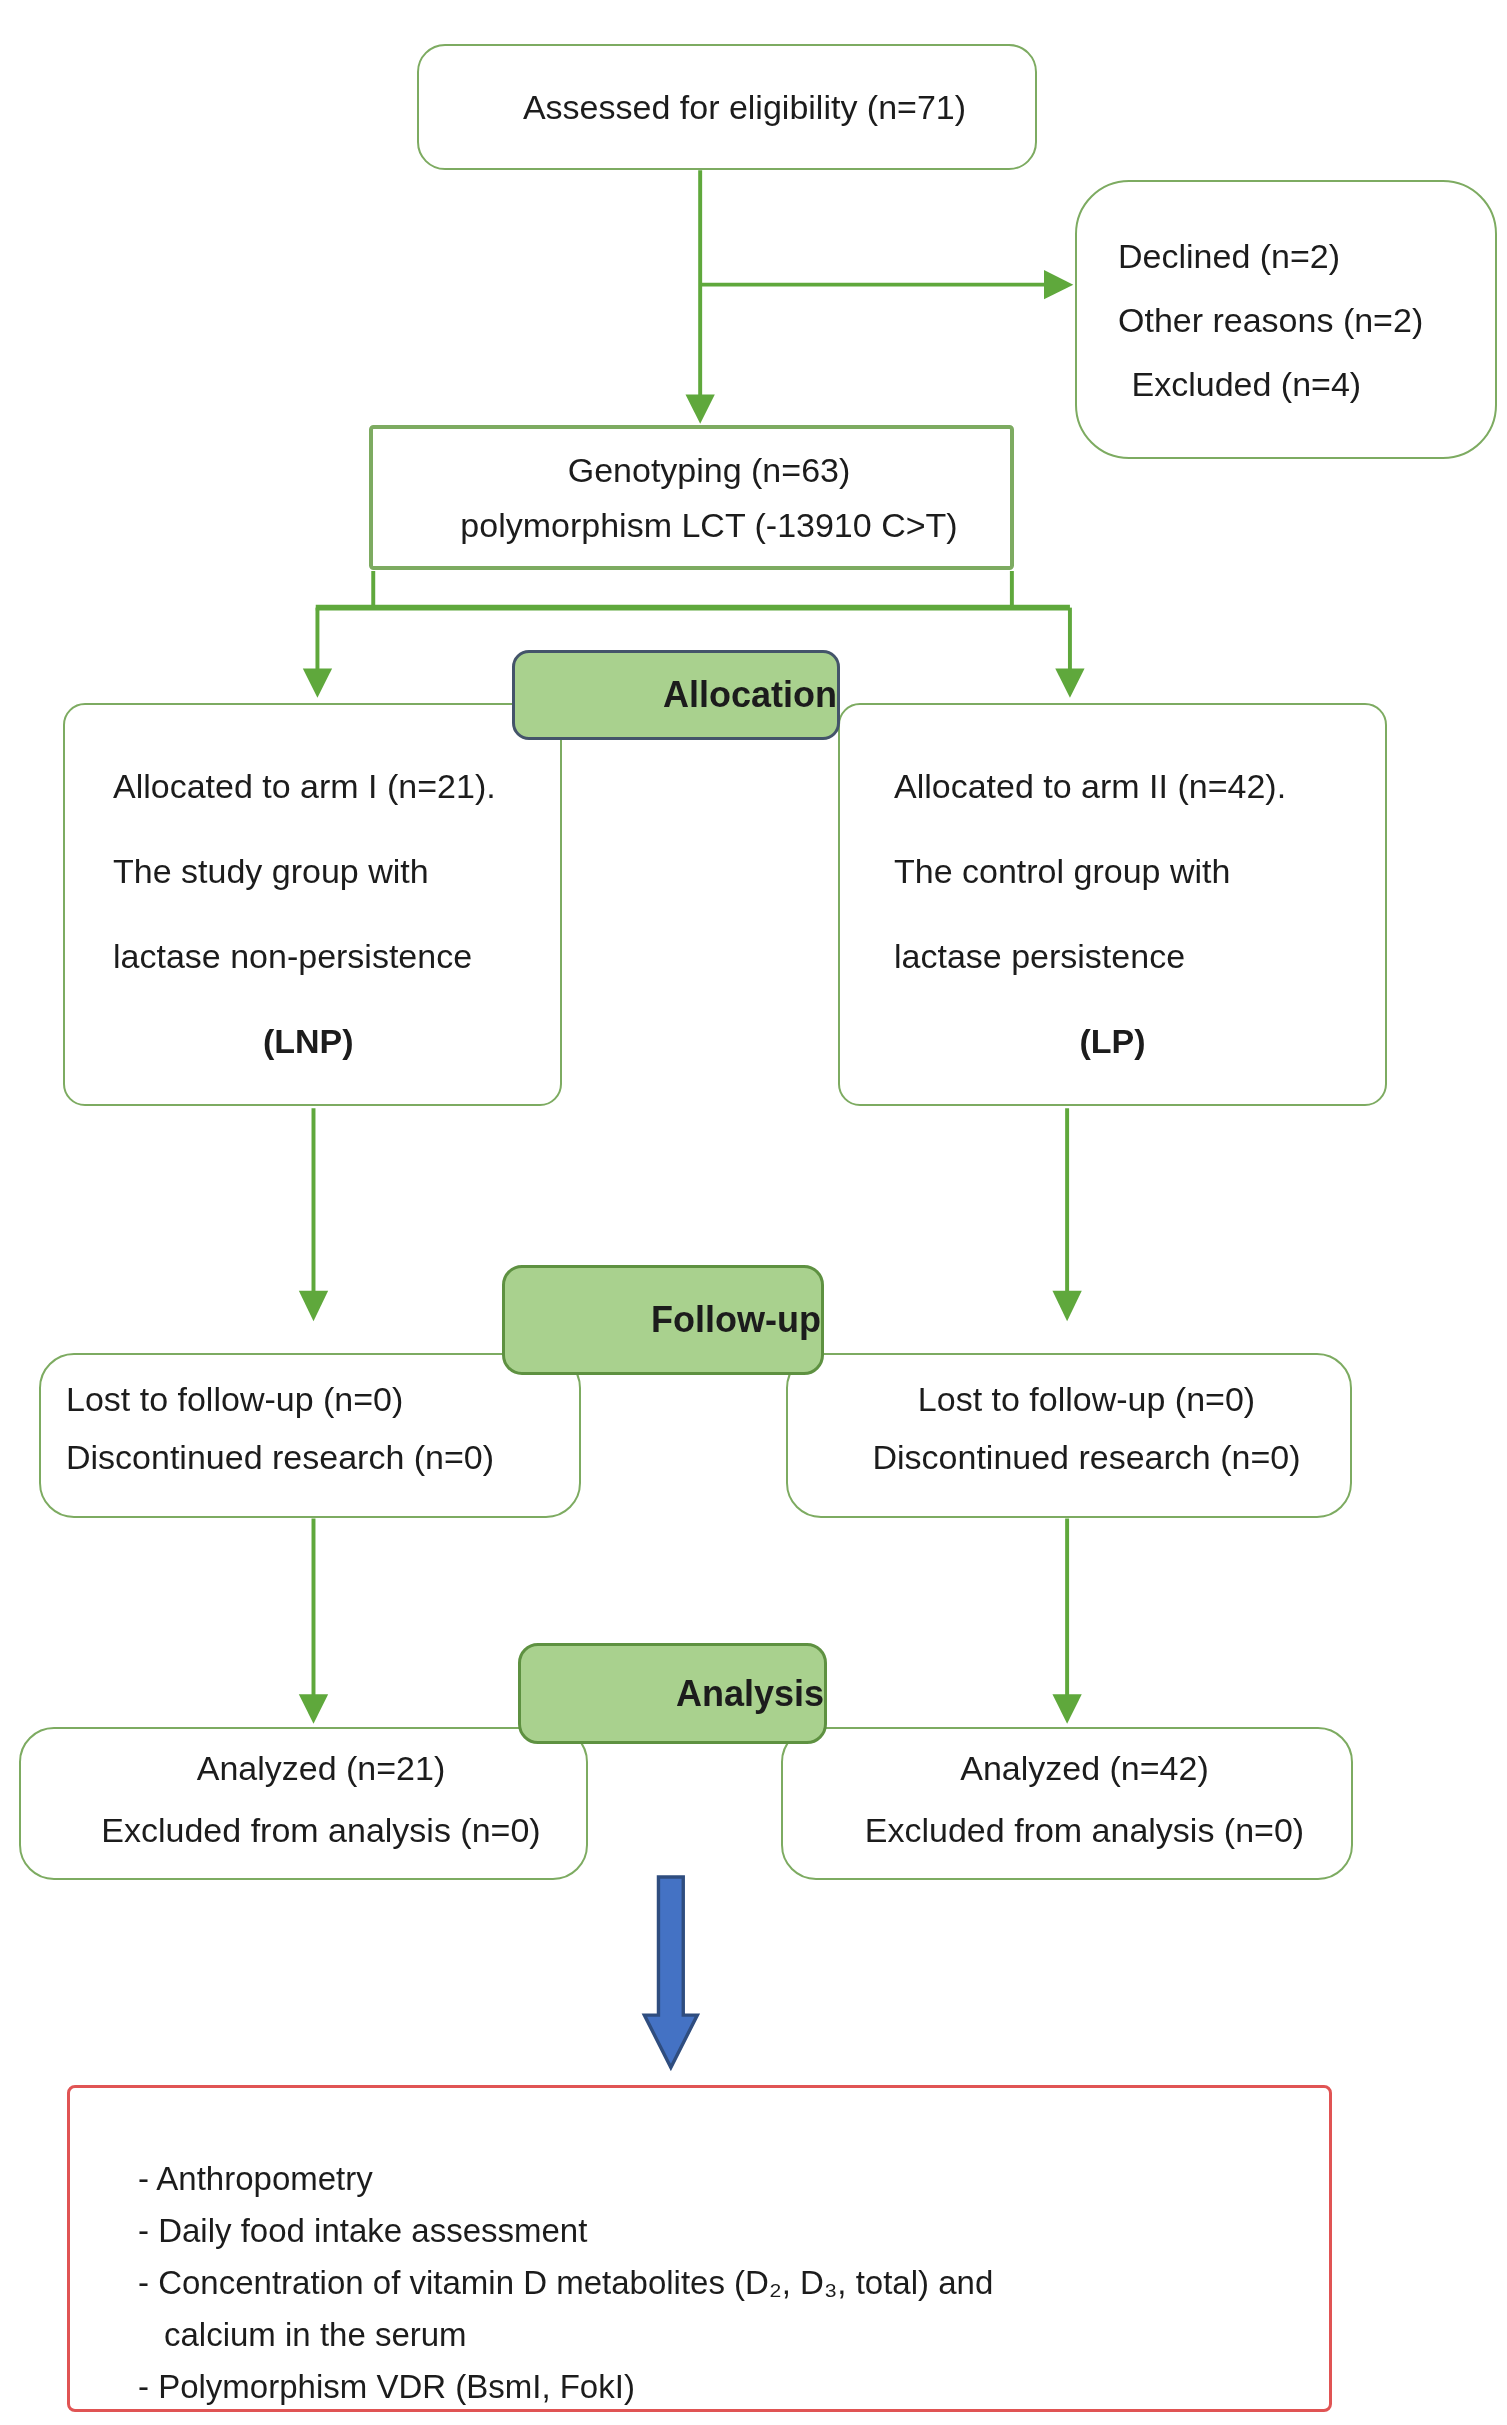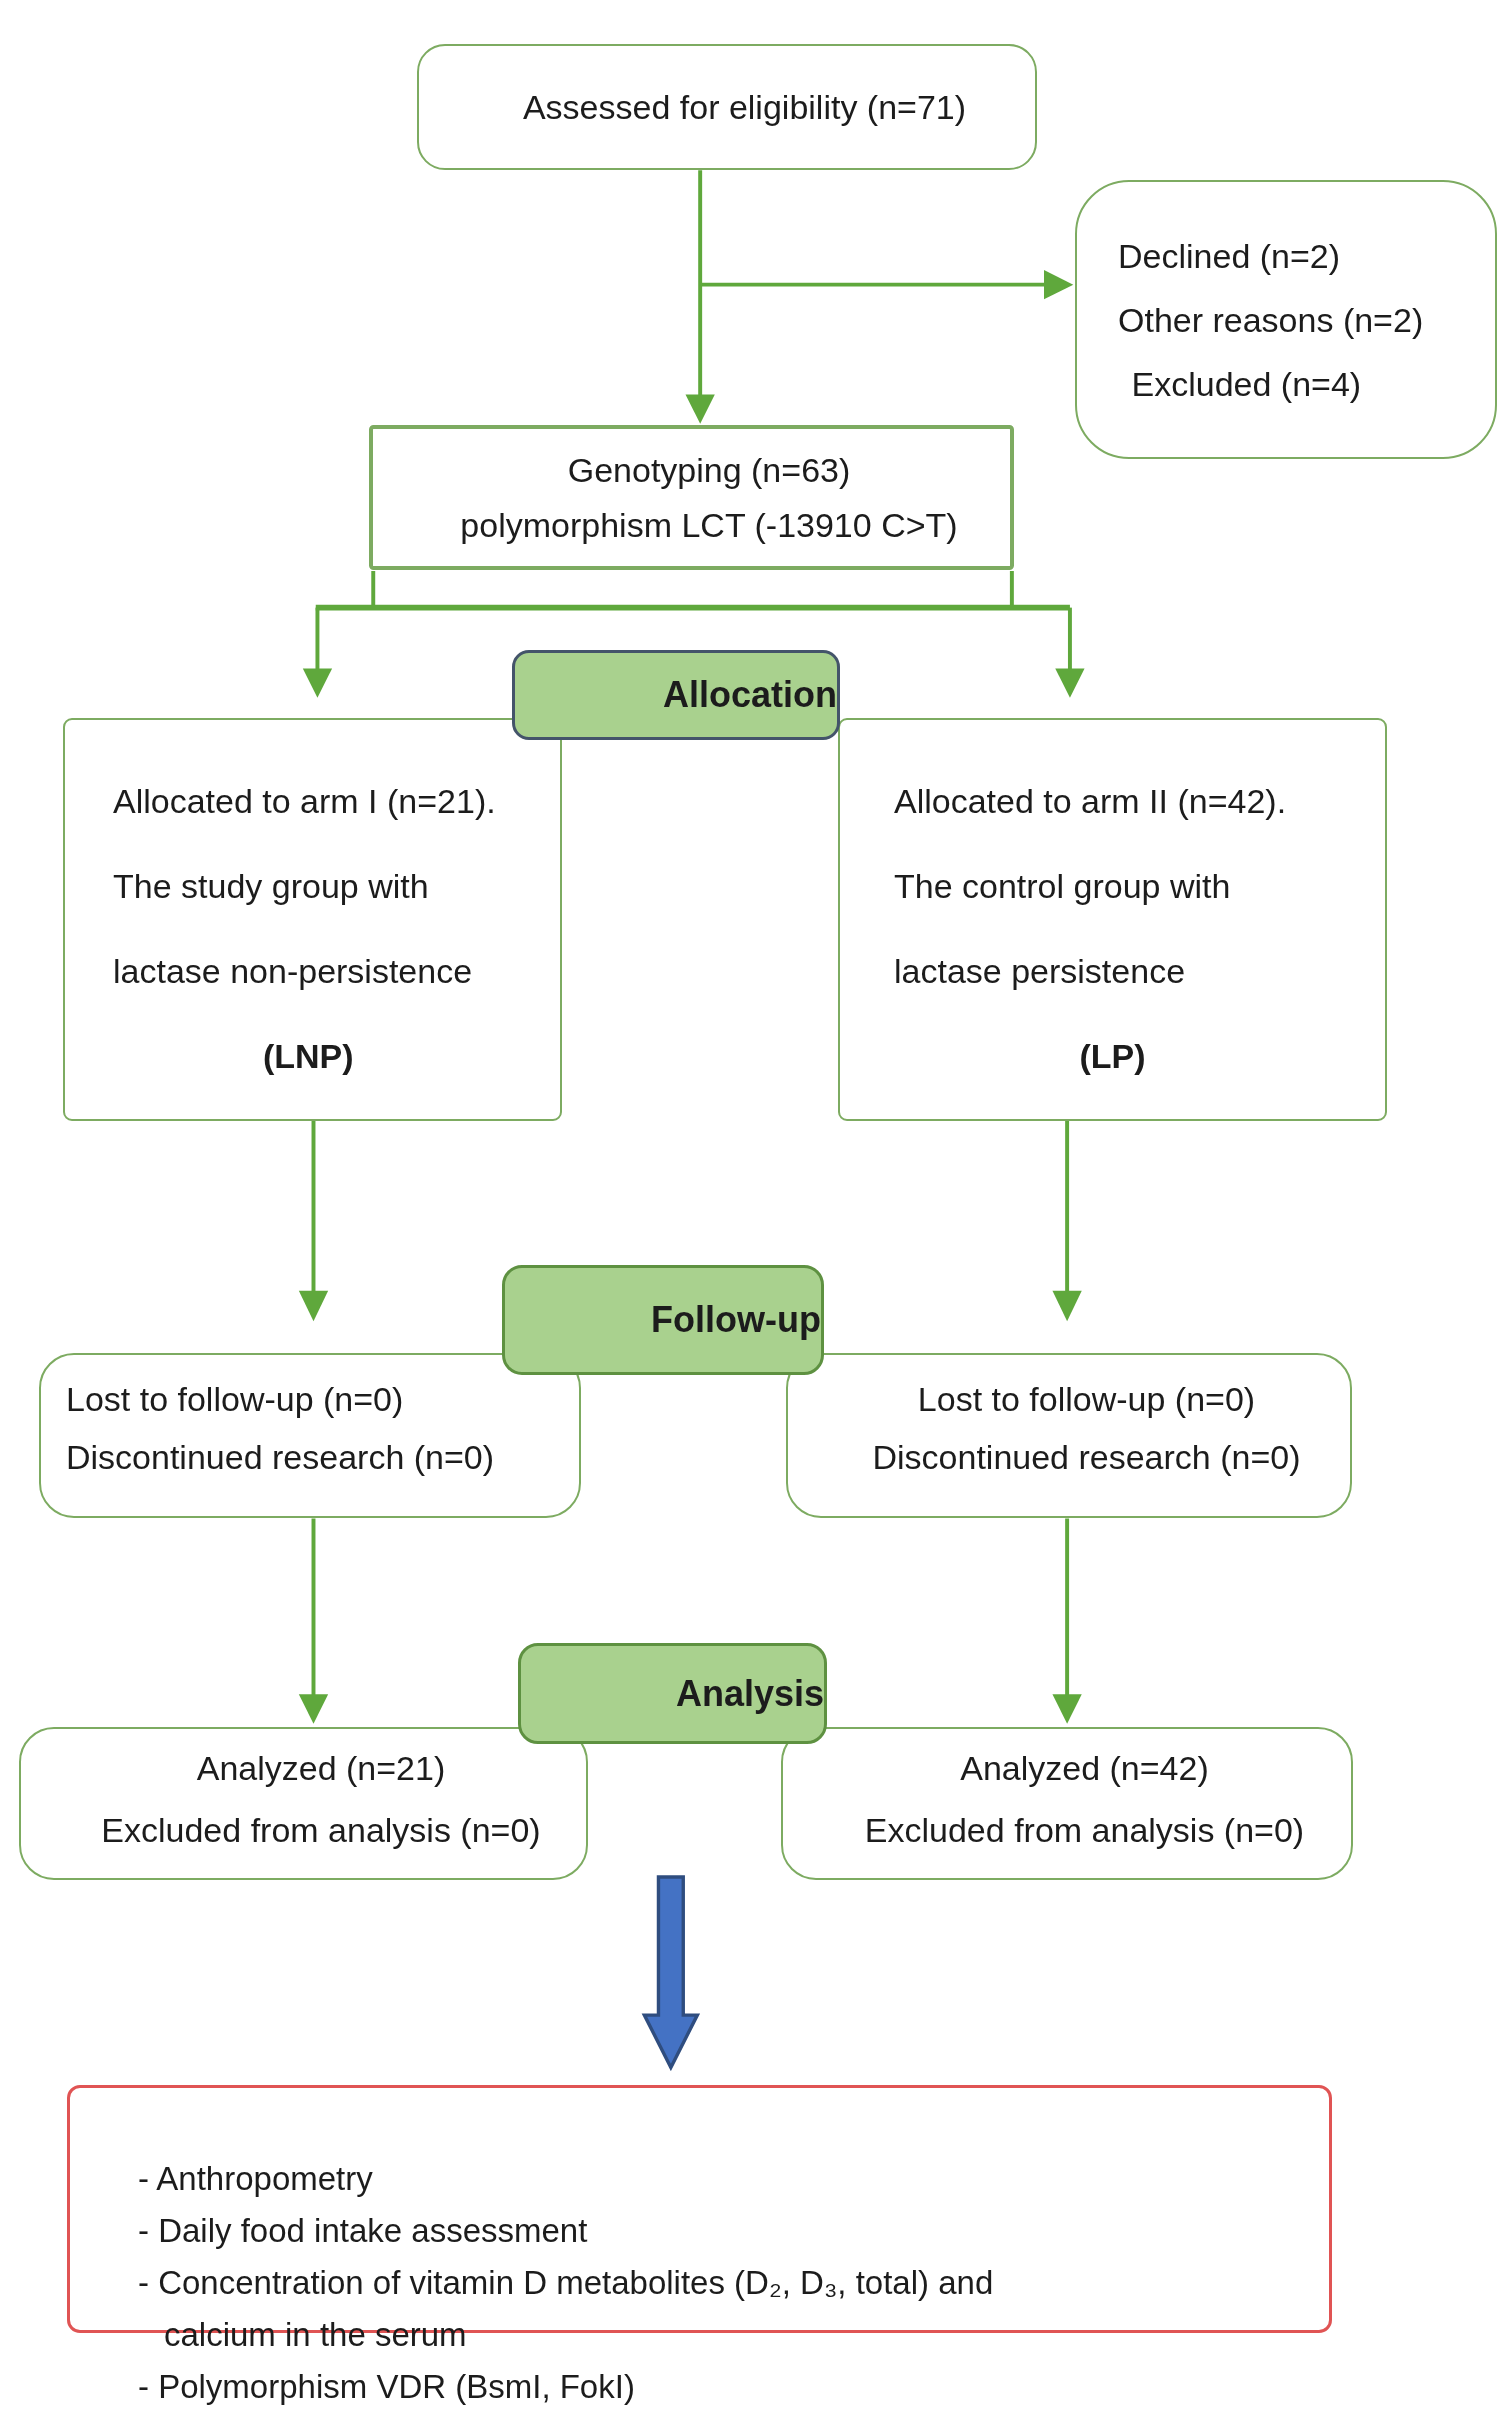--- a/index.html
+++ b/index.html
@@ -23,21 +23,21 @@
   .gline{stroke:var(--line-green);stroke-width:7;fill:none;}
   .gline-thick{stroke:var(--line-green);stroke-width:10;fill:none;}
   .ghead{fill:var(--line-green);stroke:none;}
   .blue-arrow{fill:var(--arrow-blue-fill);stroke:var(--arrow-blue-border);stroke-width:6;}
 
   .box{
     position:absolute;background:#ffffff;border:2.8px solid var(--box-border-green);
     box-sizing:border-box;z-index:1;font-size:34px;line-height:1.0;padding-left:35px;
   }
   .rounded{border-radius:54px;}
-  .rounded-lg{border-radius:9px;margin-top:15px;}
+  .rounded-lg{border-radius:22px;}
   .rounded-sm{border-radius:28px;}
   .center-both{display:flex;align-items:center;justify-content:center;text-align:center;}
   .col-center{display:flex;flex-direction:column;justify-content:center;}
 
   .label-pill{
     position:absolute;background:var(--label-fill-green);
     border:3.4px solid var(--label-border-green);border-radius:17px;
     box-sizing:border-box;z-index:2;
     display:flex;align-items:center;justify-content:flex-end;
     font-size:36px;font-weight:bold;
@@ -55,21 +55,21 @@
   #allocation-label{left:512px;top:650px;width:328px;height:90px;}
   #arm1-box{left:63px;top:703px;width:499px;height:403px;padding:39px 22.5px 0 48px;line-height:85px;}
   #arm2-box{left:838px;top:703px;width:549px;height:403px;padding:39px 20px 0 54px;line-height:85px;}
   .abbr-line{text-align:center;padding-right:34px;}
   #followup-label{left:502px;top:1265px;width:322px;height:110px;border-radius:20px;}
   #followup-left-box{left:39px;top:1353px;width:542px;height:165px;border-radius:35px;padding:14.7px 0 0 25px;line-height:58px;}
   #followup-right-box{left:786px;top:1353px;width:566px;height:165px;border-radius:35px;padding-top:14.7px;line-height:58px;text-align:center;}
   #analysis-label{left:518px;top:1643px;width:309px;height:101px;border-radius:20px;}
   #analysis-left-box{left:19px;top:1727px;width:569px;height:153px;border-radius:35px;padding-top:8px;line-height:62px;text-align:center;}
   #analysis-right-box{left:781px;top:1727px;width:572px;height:153px;border-radius:35px;padding-top:8px;line-height:62px;text-align:center;}
-  #outcomes-box{left:67px;top:2085px;width:1265px;height:248px;border:3.4px solid var(--outcomes-border-red);border-radius:13px;padding:65px 34px 0 68px;line-height:52px;font-size:33px;}
+  #outcomes-box{left:67px;top:2085px;width:1265px;height:327px;border:3.4px solid var(--outcomes-border-red);border-radius:8px;padding:65px 34px 0 68px;line-height:52px;font-size:33px;}
   #outcomes-box .cont{padding-left:26px;}
 </style>
 </head>
 <body>
 
 <div class="page">
 
   <svg class="connector-layer" width="1508" height="2426" viewBox="0 0 2675 4304">
 
     <line class="gline" x1="1242" y1="302" x2="1242" y2="702"></line>

